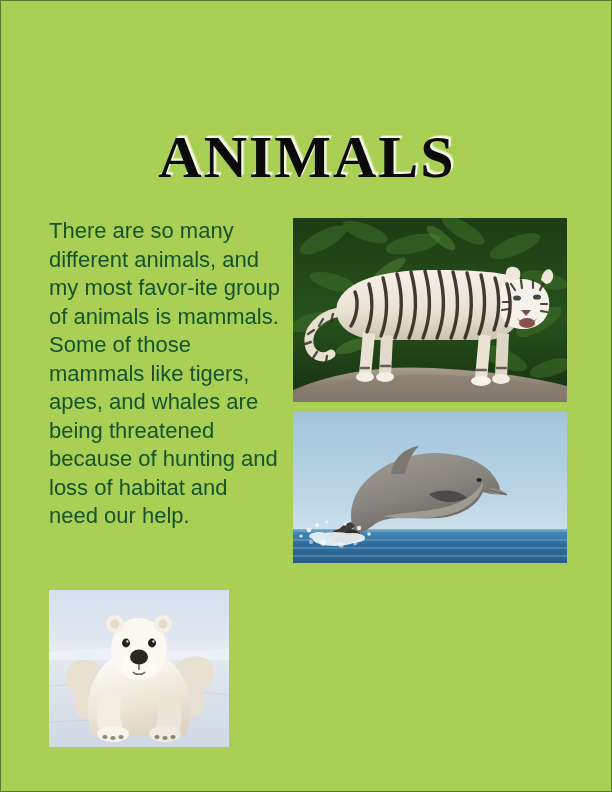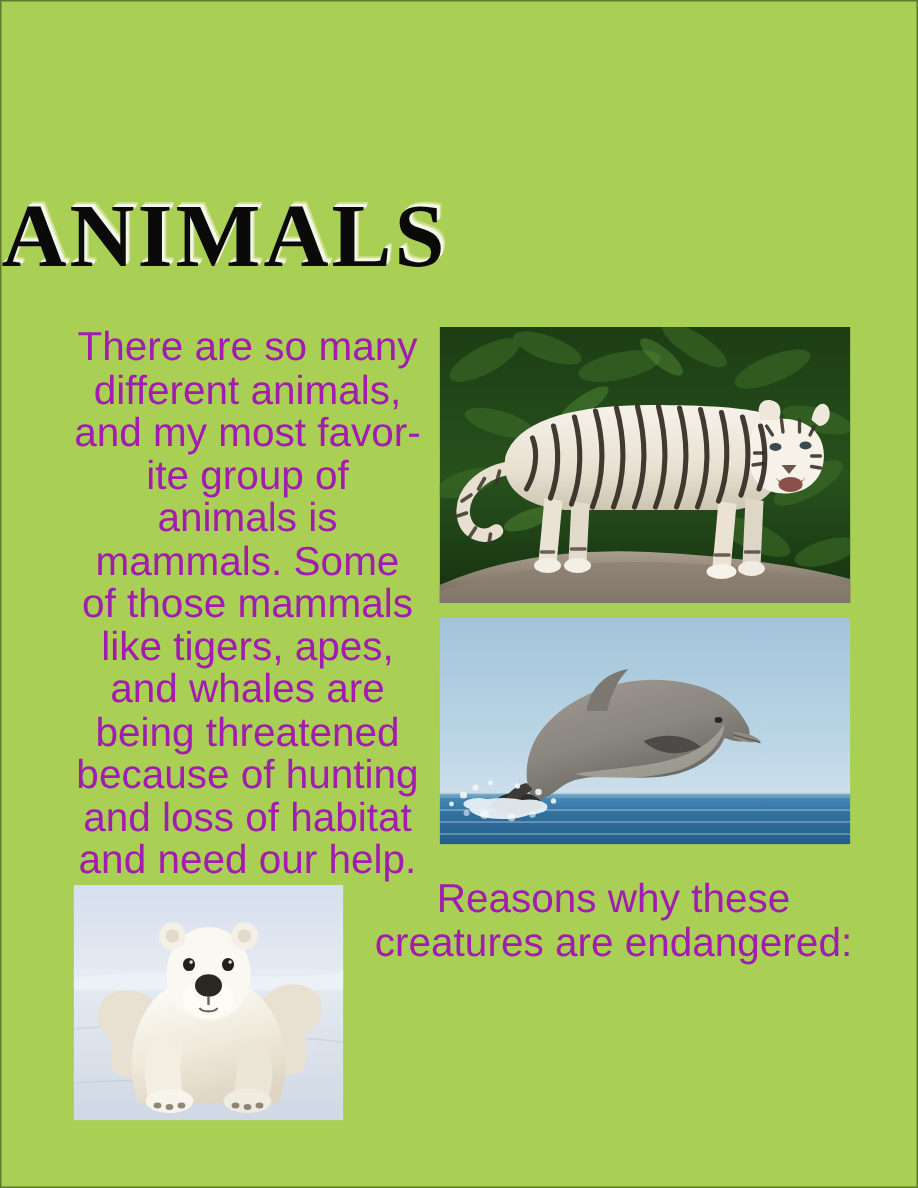--- a/index.html
+++ b/index.html
@@ -20,43 +20,43 @@
     box-sizing: border-box;
     overflow: hidden;
   }
 
   
   #title {
     position: absolute;
     left: 0;
     top: 84px;
     width: 612px;
+    text-align: center;
     font-family: "Liberation Serif", serif;
     font-size: 60px;
     line-height: 64px;
     font-weight: bold;
     letter-spacing: 2px;
     font-variant: small-caps;
     color: #0a0a0a;
     text-shadow:
        2px -2px 0 #f2f6e6,
        3px -3px 0 #cfe08c,
        1px -1px 0 #eef3df;
     white-space: nowrap;
   }
 
   
   .body-text {
     position: absolute;
-    color: #a21caf;
-    font-size: 27px;
+    color: #14532d;
+    font-size: 22px;
     line-height: 28.5px;
     font-family: "Liberation Sans", sans-serif;
     white-space: pre-wrap;
-    text-align: center;
   }
 
   #intro-paragraph {
     left: 48px;
     top: 216px;
     width: 232px;
   }
 
   #reasons-heading {
     left: 243px;
@@ -362,16 +362,15 @@
       <circle cx="104.4" cy="51.4" r="1.2" fill="#ffffff" opacity="0.85"></circle>
 
       <ellipse cx="90" cy="76" rx="17" ry="13" fill="#fdfbf5"></ellipse>
 
       <ellipse cx="90" cy="67" rx="9" ry="7.5" fill="#2b2722"></ellipse>
       <path d="M90 74 L90 80" stroke="#6d6458" stroke-width="1.6"></path>
       <path d="M84 82 C 86 85 94 85 96 82" stroke="#6d6458" stroke-width="1.4" fill="none"></path>
     </svg>
   </div>
 
-  <div class="body-text" id="reasons-heading">Reasons why these creatures are endangered:</div>
 
 
 </div>
 
 </body></html>

